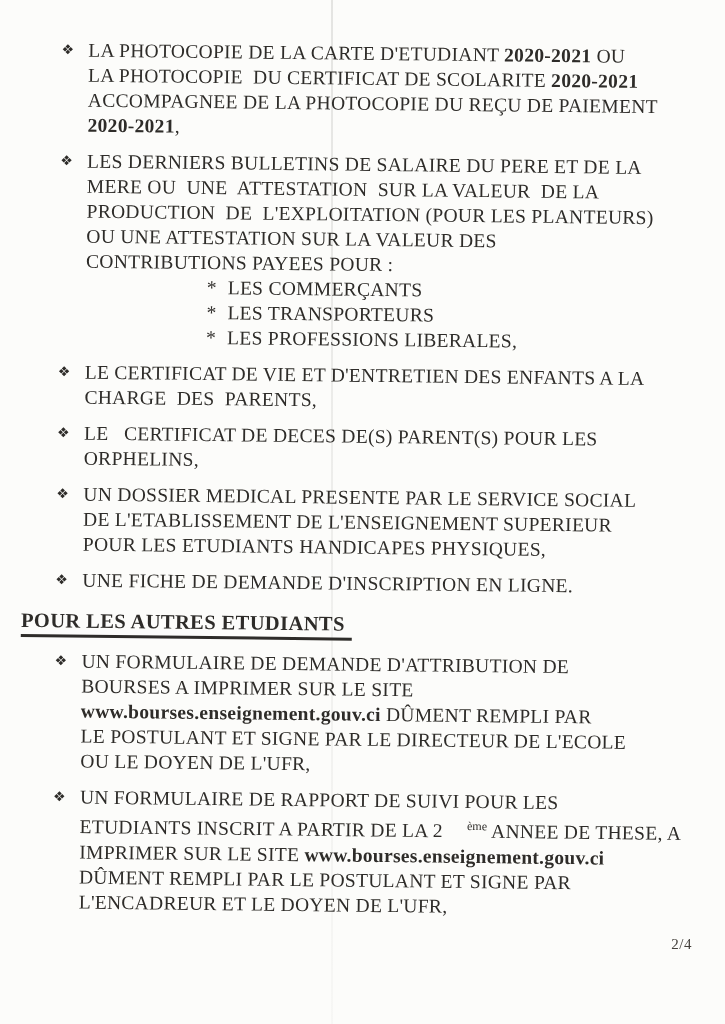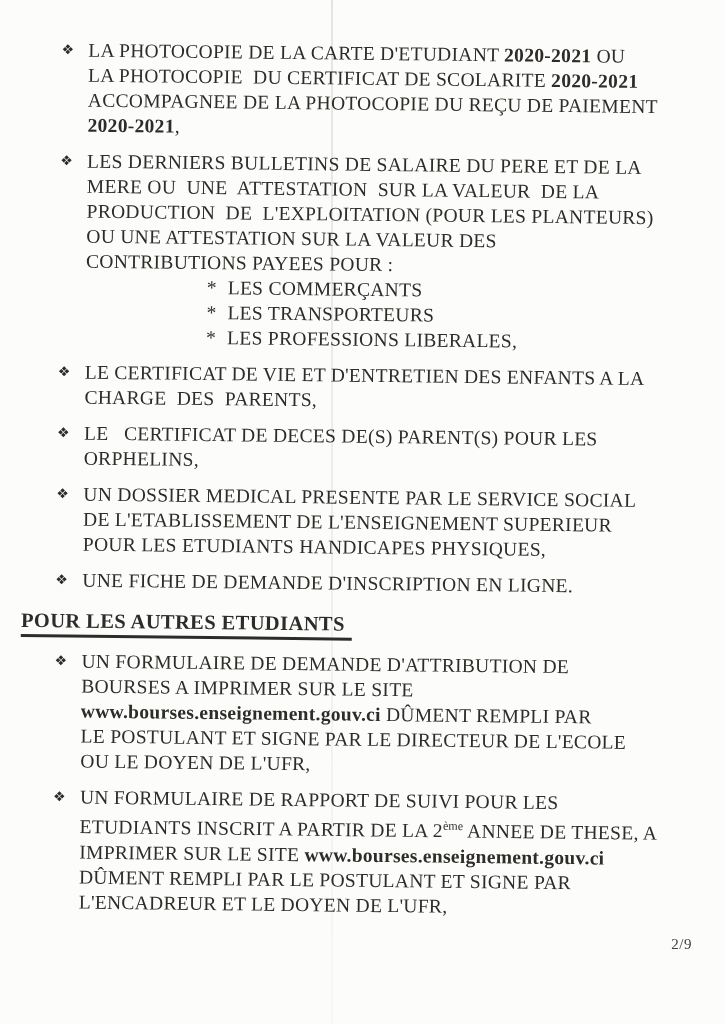--- a/index.html
+++ b/index.html
@@ -42,21 +42,21 @@
   .heading .txt{
     display:inline-block;
     font-weight:bold;
     font-size:20.5px;
     letter-spacing:0.4px;
     border-bottom:3px solid #2e2c29;
     padding:0 7px 1px 0;
   }
   .txt{min-width:0;}
   .b{font-weight:bold;}
-  .sup{font-size:0.62em;vertical-align:super;letter-spacing:0;}
+  .sup{font-size:0.62em;vertical-align:super;letter-spacing:0;margin-left:24px;}
   .pagenum{
     position:absolute;top:936px;right:33px;
     font-size:15px;color:#44403c;letter-spacing:0.5px;
   }
 </style>
 </head>
 <body>
 
 <div class="page" style="background: rgb(252, 252, 250); color: rgb(46, 44, 41);">
   <div class="crease"></div>
@@ -69,14 +69,14 @@
         <div class="item sub"><span class="star">*</span><div class="txt"><span>LES PROFESSIONS LIBERALES,</span></div></div>
         <div class="item bullet"><span class="marker">❖</span><div class="txt"><span>LE CERTIFICAT DE VIE ET D'ENTRETIEN DES ENFANTS A LA</span><br><span>CHARGE  DES  PARENTS,</span></div></div>
         <div class="item bullet"><span class="marker">❖</span><div class="txt"><span>LE   CERTIFICAT DE DECES DE(S) PARENT(S) POUR LES</span><br><span>ORPHELINS,</span></div></div>
         <div class="item bullet"><span class="marker">❖</span><div class="txt"><span>UN DOSSIER MEDICAL PRESENTE PAR LE SERVICE SOCIAL</span><br><span>DE L'ETABLISSEMENT DE L'ENSEIGNEMENT SUPERIEUR</span><br><span>POUR LES ETUDIANTS HANDICAPES PHYSIQUES,</span></div></div>
         <div class="item bullet"><span class="marker">❖</span><div class="txt"><span>UNE FICHE DE DEMANDE D'INSCRIPTION EN LIGNE.</span></div></div>
         <div class="item heading"><div class="txt"><span>POUR LES AUTRES ETUDIANTS</span></div></div>
         <div class="item bullet"><span class="marker">❖</span><div class="txt"><span>UN FORMULAIRE DE DEMANDE D'ATTRIBUTION DE</span><br><span>BOURSES A IMPRIMER SUR LE SITE</span><br><span class="b">www.bourses.enseignement.gouv.ci</span><span> DÛMENT REMPLI PAR</span><br><span>LE POSTULANT ET SIGNE PAR LE DIRECTEUR DE L'ECOLE</span><br><span>OU LE DOYEN DE L'UFR,</span></div></div>
         <div class="item bullet"><span class="marker">❖</span><div class="txt"><span>UN FORMULAIRE DE RAPPORT DE SUIVI POUR LES</span><br><span>ETUDIANTS INSCRIT A PARTIR DE LA 2</span><span class="sup">ème</span><span> ANNEE DE THESE, A</span><br><span>IMPRIMER SUR LE SITE </span><span class="b">www.bourses.enseignement.gouv.ci</span><br><span>DÛMENT REMPLI PAR LE POSTULANT ET SIGNE PAR</span><br><span>L'ENCADREUR ET LE DOYEN DE L'UFR,</span></div></div>
       </div>
   </div>
-  <div class="pagenum">2/9</div>
+  <div class="pagenum">2/4</div>
 </div>
 
 </body></html>

